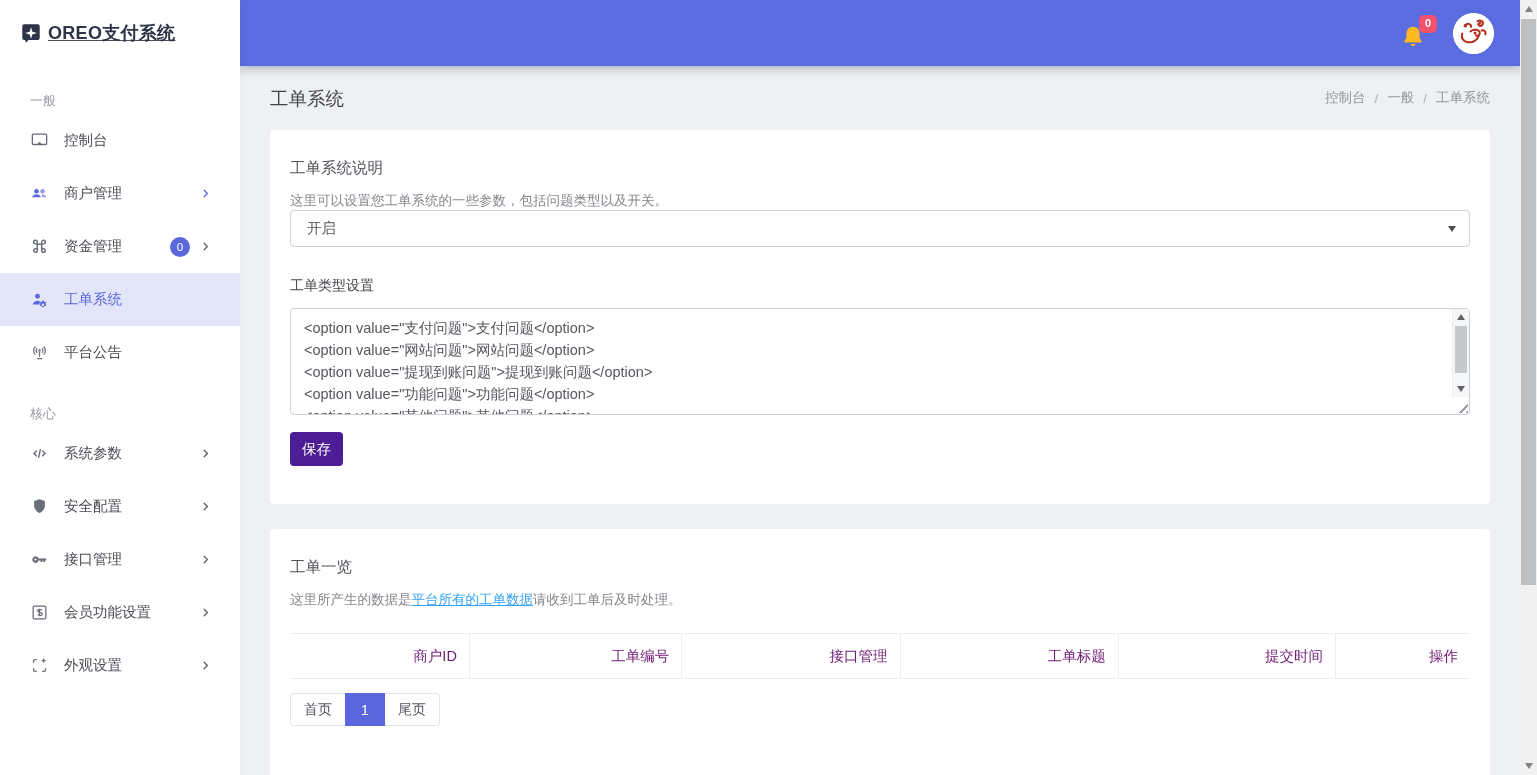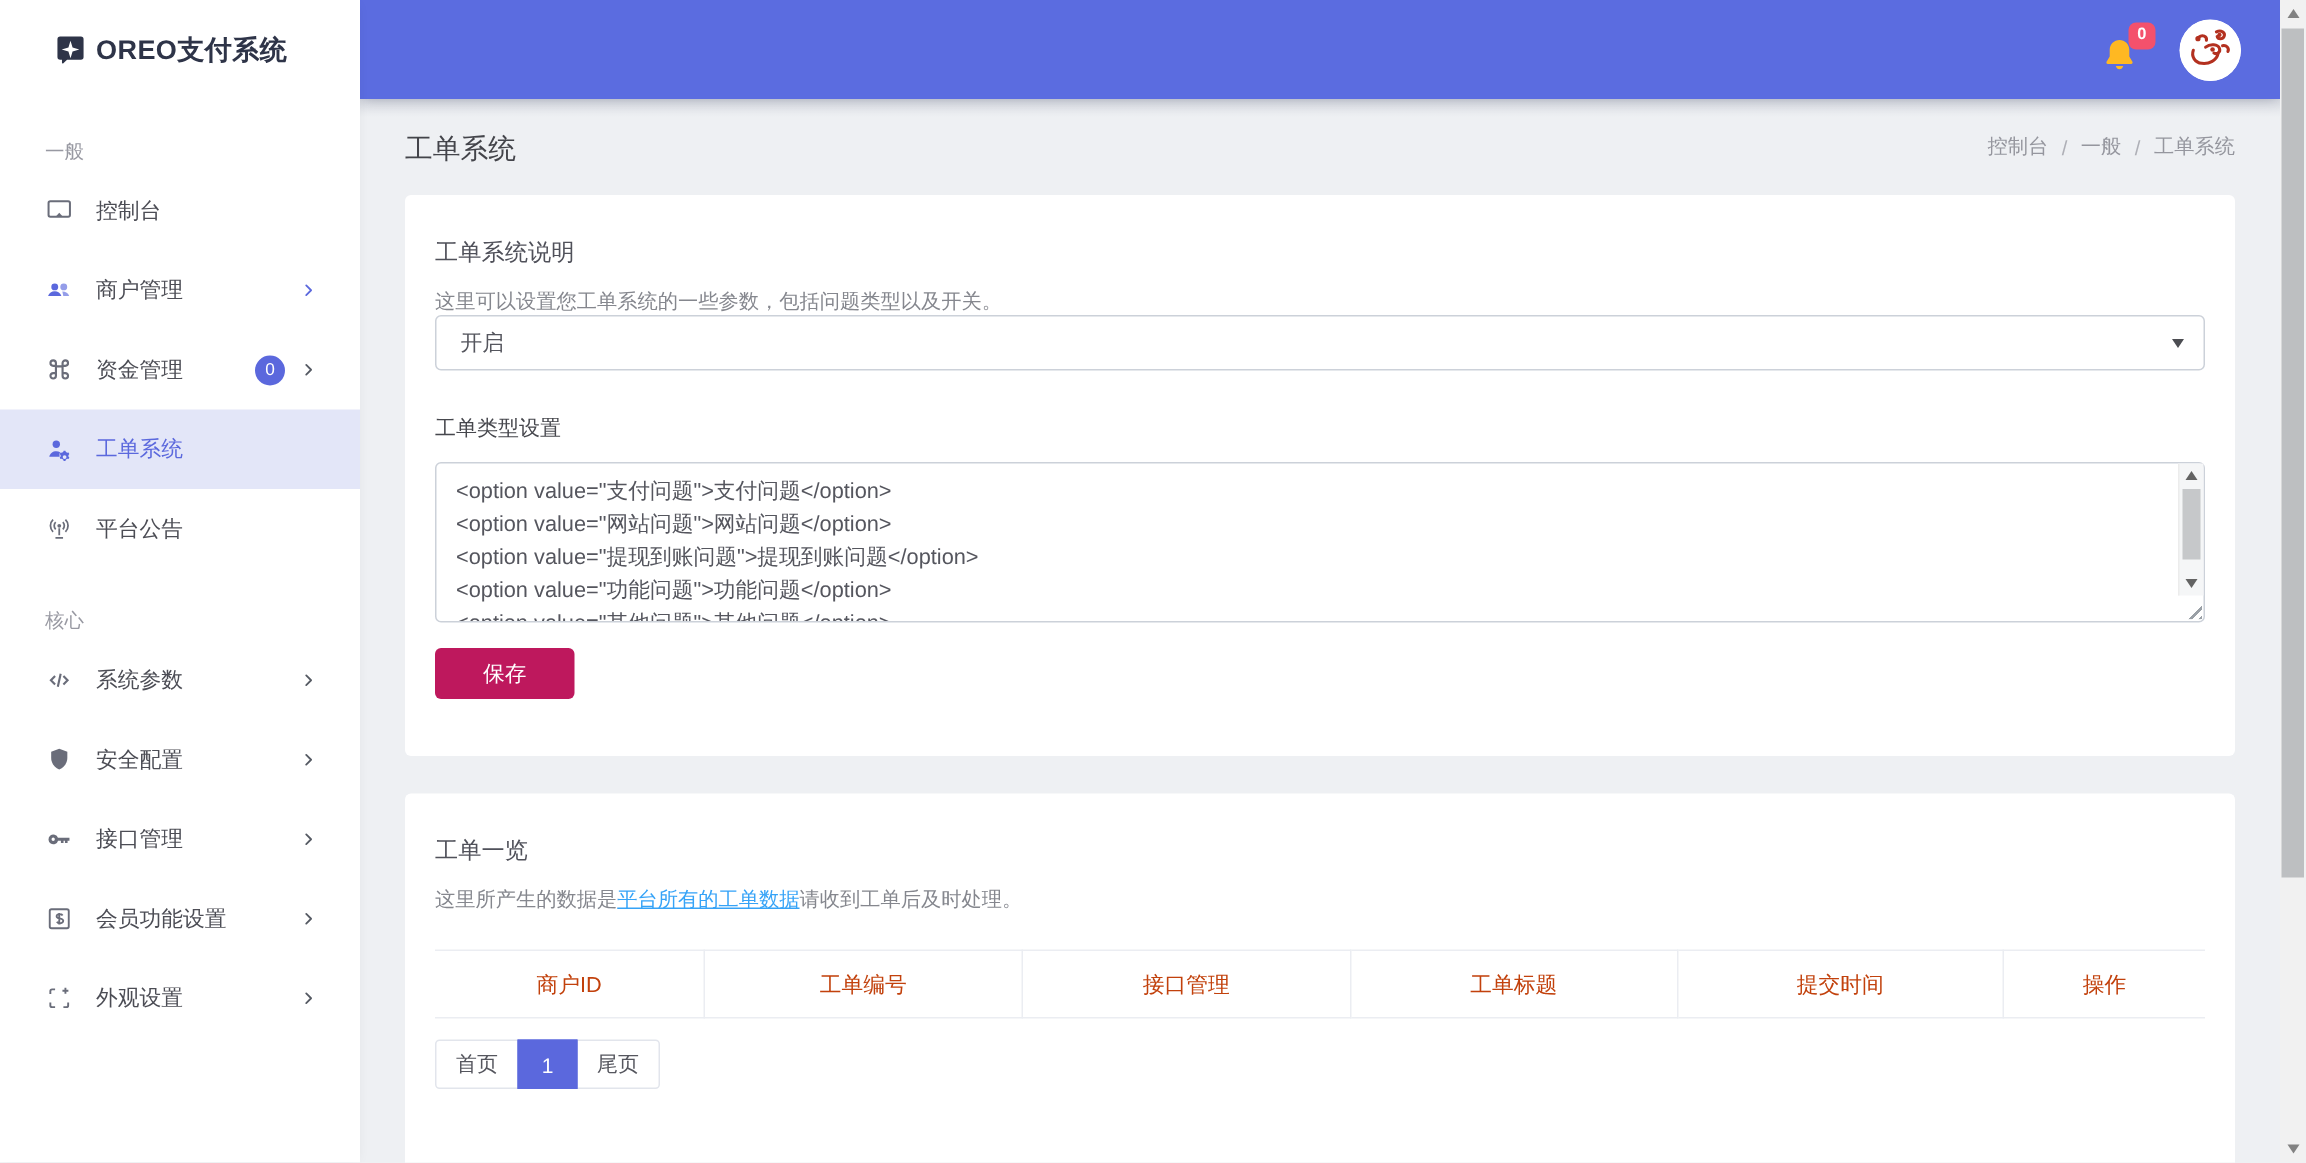--- a/index.html
+++ b/index.html
@@ -7,21 +7,21 @@
   body {
     font-family:"Liberation Sans","DejaVu Sans",sans-serif;
     background:#eef0f3; color:#4c4d55; position:relative;
   }
   
   .sidebar {
     position:absolute; left:0; top:0; bottom:0; width:240px;
     background:#ffffff; z-index:4;
     box-shadow:0 1px 9px -3px rgba(0,0,0,.1);
   }
-  .brand { height:66px; display:flex; align-items:center; padding:0 24px 0 36px; }
+  .brand { height:66px; display:flex; align-items:center; padding:0 24px 0 20px;text-decoration:underline; }
   .brand-mark { width:22px; height:22px; margin-right:6px; display:inline-flex; }
   .brand-mark svg { width:22px; height:22px; }
   .brand-text { font-size:18px; font-weight:bold; color:#2e3448; letter-spacing:.3px; white-space:nowrap; }
   .section-label { margin:26px 0 4px; padding:0 30px; font-size:13px; color:#9899a2; }
   .nav-item {
     height:53px; display:flex; align-items:center; padding:0 28px 0 30px;
     font-size:14.5px; color:#4c4d55; cursor:pointer; position:relative;
   }
   .nav-icon { width:19px; height:19px; margin-right:15px; color:#6a6d7a; flex:0 0 auto; }
   .nav-icon svg { width:19px; height:19px; display:block; }
@@ -94,27 +94,27 @@
     border-left:4px solid transparent; border-right:4px solid transparent; }
   .ta-arrow.up { top:5px; border-bottom:6px solid #636363; }
   .ta-arrow.down { bottom:5px; border-top:6px solid #636363; }
   .ta-thumb { position:absolute; top:17px; left:2px; right:2px; height:47px; background:#c6c8ca; }
   .ta-grip {
     position:absolute; right:2px; bottom:2px; width:13px; height:13px;
     background:repeating-linear-gradient(135deg, transparent 0 3px, #9aa0a6 3px 4.5px);
     clip-path:polygon(100% 0, 100% 100%, 0 100%);
   }
   .btn-save {
-    margin-top:17px; height:34px; padding:0 32px; background:#be185d; color:#fff;
+    margin-top:17px; height:34px; padding:0 12px; background:#4c1d95; color:#fff;
     border:none; border-radius:4px; font-family:inherit; font-size:14.5px; cursor:pointer;
   }
   .orders-table { width:100%; border-collapse:collapse; table-layout:fixed; margin-top:24px; }
   .orders-table th {
-    height:45px; text-align:center; padding:0 12px; font-size:14.5px; font-weight:500;
-    color:#c2410c; border-top:1px solid #ebedf2; border-bottom:1px solid #ebedf2;
+    height:45px; text-align:right; padding:0 12px; font-size:14.5px; font-weight:500;
+    color:#701a75; border-top:1px solid #ebedf2; border-bottom:1px solid #ebedf2;
     border-right:1px solid #ebedf2; white-space:nowrap; overflow:hidden;
   }
   .orders-table th:last-child { border-right:none; }
   .pagination { margin-top:14px; display:inline-flex; }
   .page-btn {
     min-width:40px; height:33px; padding:0 13px; display:flex; align-items:center; justify-content:center;
     border:1px solid #e2e5ec; background:#fff; color:#55565e; font-size:14px; cursor:pointer;
     margin-left:-1px; position:relative;
   }
   .page-btn:first-child { border-radius:3px 0 0 3px; margin-left:0; }

